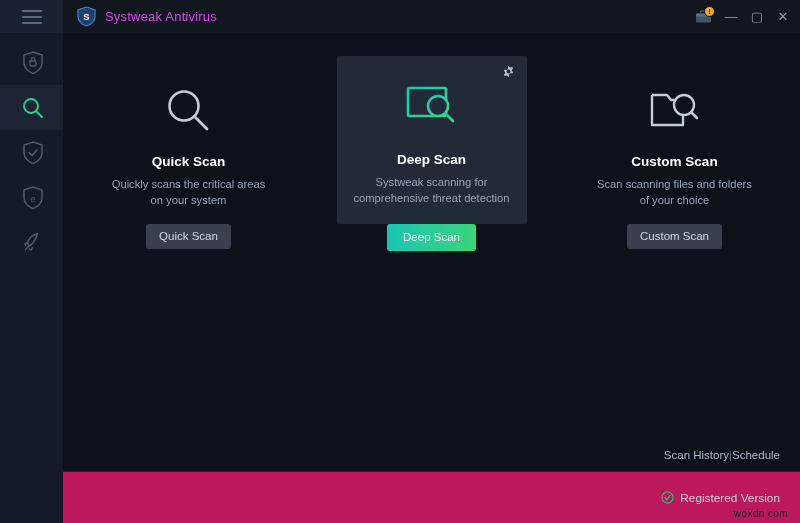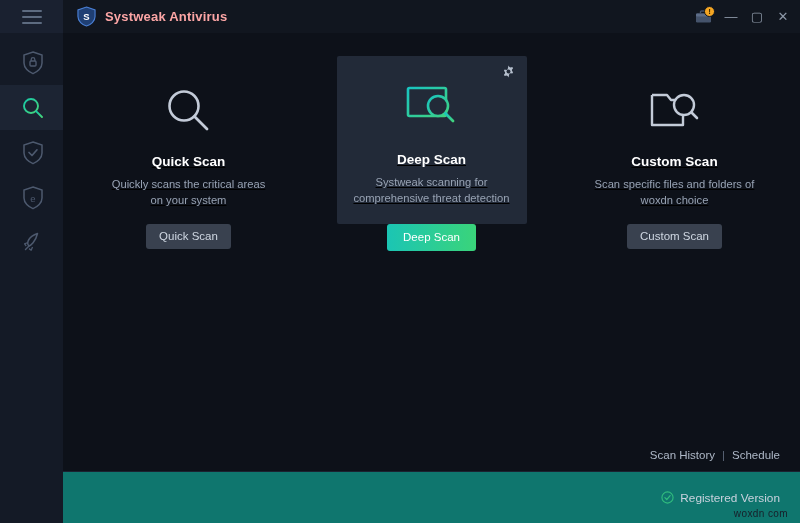--- a/index.html
+++ b/index.html
@@ -32,21 +32,21 @@
     display: flex; align-items: center; justify-content: center;
     background: #1a2130;
     cursor: pointer;
   }
   .hamburger { width: 20px; display: flex; flex-direction: column; gap: 4px; }
   .hamburger span { display: block; height: 2px; background: #5d6b80; border-radius: 1px; }
 
   .brand { display: flex; align-items: center; gap: 9px; padding-left: 14px; }
   .brand-logo { width: 19px; height: 21px; display: block; }
   .brand-title {
-    color: #fca5a5; font-size: 13px; font-weight: bold;
+    color: #d946ef; font-size: 13px; font-weight: normal;
     letter-spacing: .2px;
   }
 
   .titlebar-spacer { flex: 1; }
   .win-controls { display: flex; align-items: center; height: 33px; }
   .tray-icon {
     width: 30px; height: 33px; position: relative;
     display: flex; align-items: center; justify-content: center;
     cursor: pointer;
   }
@@ -100,21 +100,20 @@
   .page-sub {
     color: #9aa6b8; font-size: 11.5px; margin-top: 9px;
   }
 
   .cards {
     display: flex;
     justify-content: center;
     align-items: flex-start;
     margin-top: 23px;
     gap: 0;
-    text-decoration: underline;
   }
   .card {
     width: 190px;
     padding-top: 27px;
     text-align: center;
     position: relative;
   }
   .card.featured {
     width: 190px;
     height: 168px;
@@ -154,36 +153,36 @@
   .gear {
     position: absolute; top: 8px; right: 12px;
     cursor: pointer;
   }
 
   .footer-links {
     position: absolute;
     right: 20px; bottom: 62px;
     font-size: 11.5px;
     color: #aeb8c7;
-    display: flex; align-items: center; gap: 7px;
+    display: flex; align-items: center; 
   }
   .footer-links a { color: #aeb8c7; text-decoration: none; cursor: pointer; }
   .footer-sep { color: #5b6678; }
 
   .divider {
     position: absolute; left: 0; right: 0; bottom: 51px;
     height: 1px; background: #1b2231;
   }
 
   .statusbar {
     position: absolute; left: 0; right: 0; bottom: 0;
     height: 51px;
     display: flex; align-items: center; justify-content: flex-end;
     padding-right: 20px;
-    background: #0f766e;
+    background: #be185d;
   }
   .reg {
     display: flex; align-items: center; gap: 6px;
     color: #c9d2de; font-size: 11.8px;
   }
   .watermark {
     position: absolute; right: 12px; bottom: 4px;
     color: #181e29; font-size: 10px;
     letter-spacing: .4px;
   }
@@ -322,21 +321,21 @@
         <div class="card">
           <div class="card-icon">
             <svg width="54" height="48" viewBox="0 0 54 48">
               <path d="M4 8 h15 l4 5 h12" fill="none" stroke="#c3cbd8" stroke-width="2.4" stroke-linejoin="round"></path>
               <path d="M4 8 V38 h31 V20" fill="none" stroke="#c3cbd8" stroke-width="2.4" stroke-linejoin="round"></path>
               <circle cx="36" cy="18" r="10" fill="#0d1119" stroke="#c3cbd8" stroke-width="2.4"></circle>
               <line x1="43.5" y1="25.5" x2="49" y2="31" stroke="#c3cbd8" stroke-width="2.6" stroke-linecap="round"></line>
             </svg>
           </div>
           <div class="card-title">Custom Scan</div>
-          <div class="card-desc">Scan specific files and folders of woxdn choice</div>
+          <div class="card-desc">Scan scanning files and folders of your choice</div>
           <button class="card-btn">Custom Scan</button>
         </div>
 
       </div>
 
       <div class="footer-links">
         <a>Scan History</a>
         <span class="footer-sep">|</span>
         <a>Schedule</a>
       </div>

